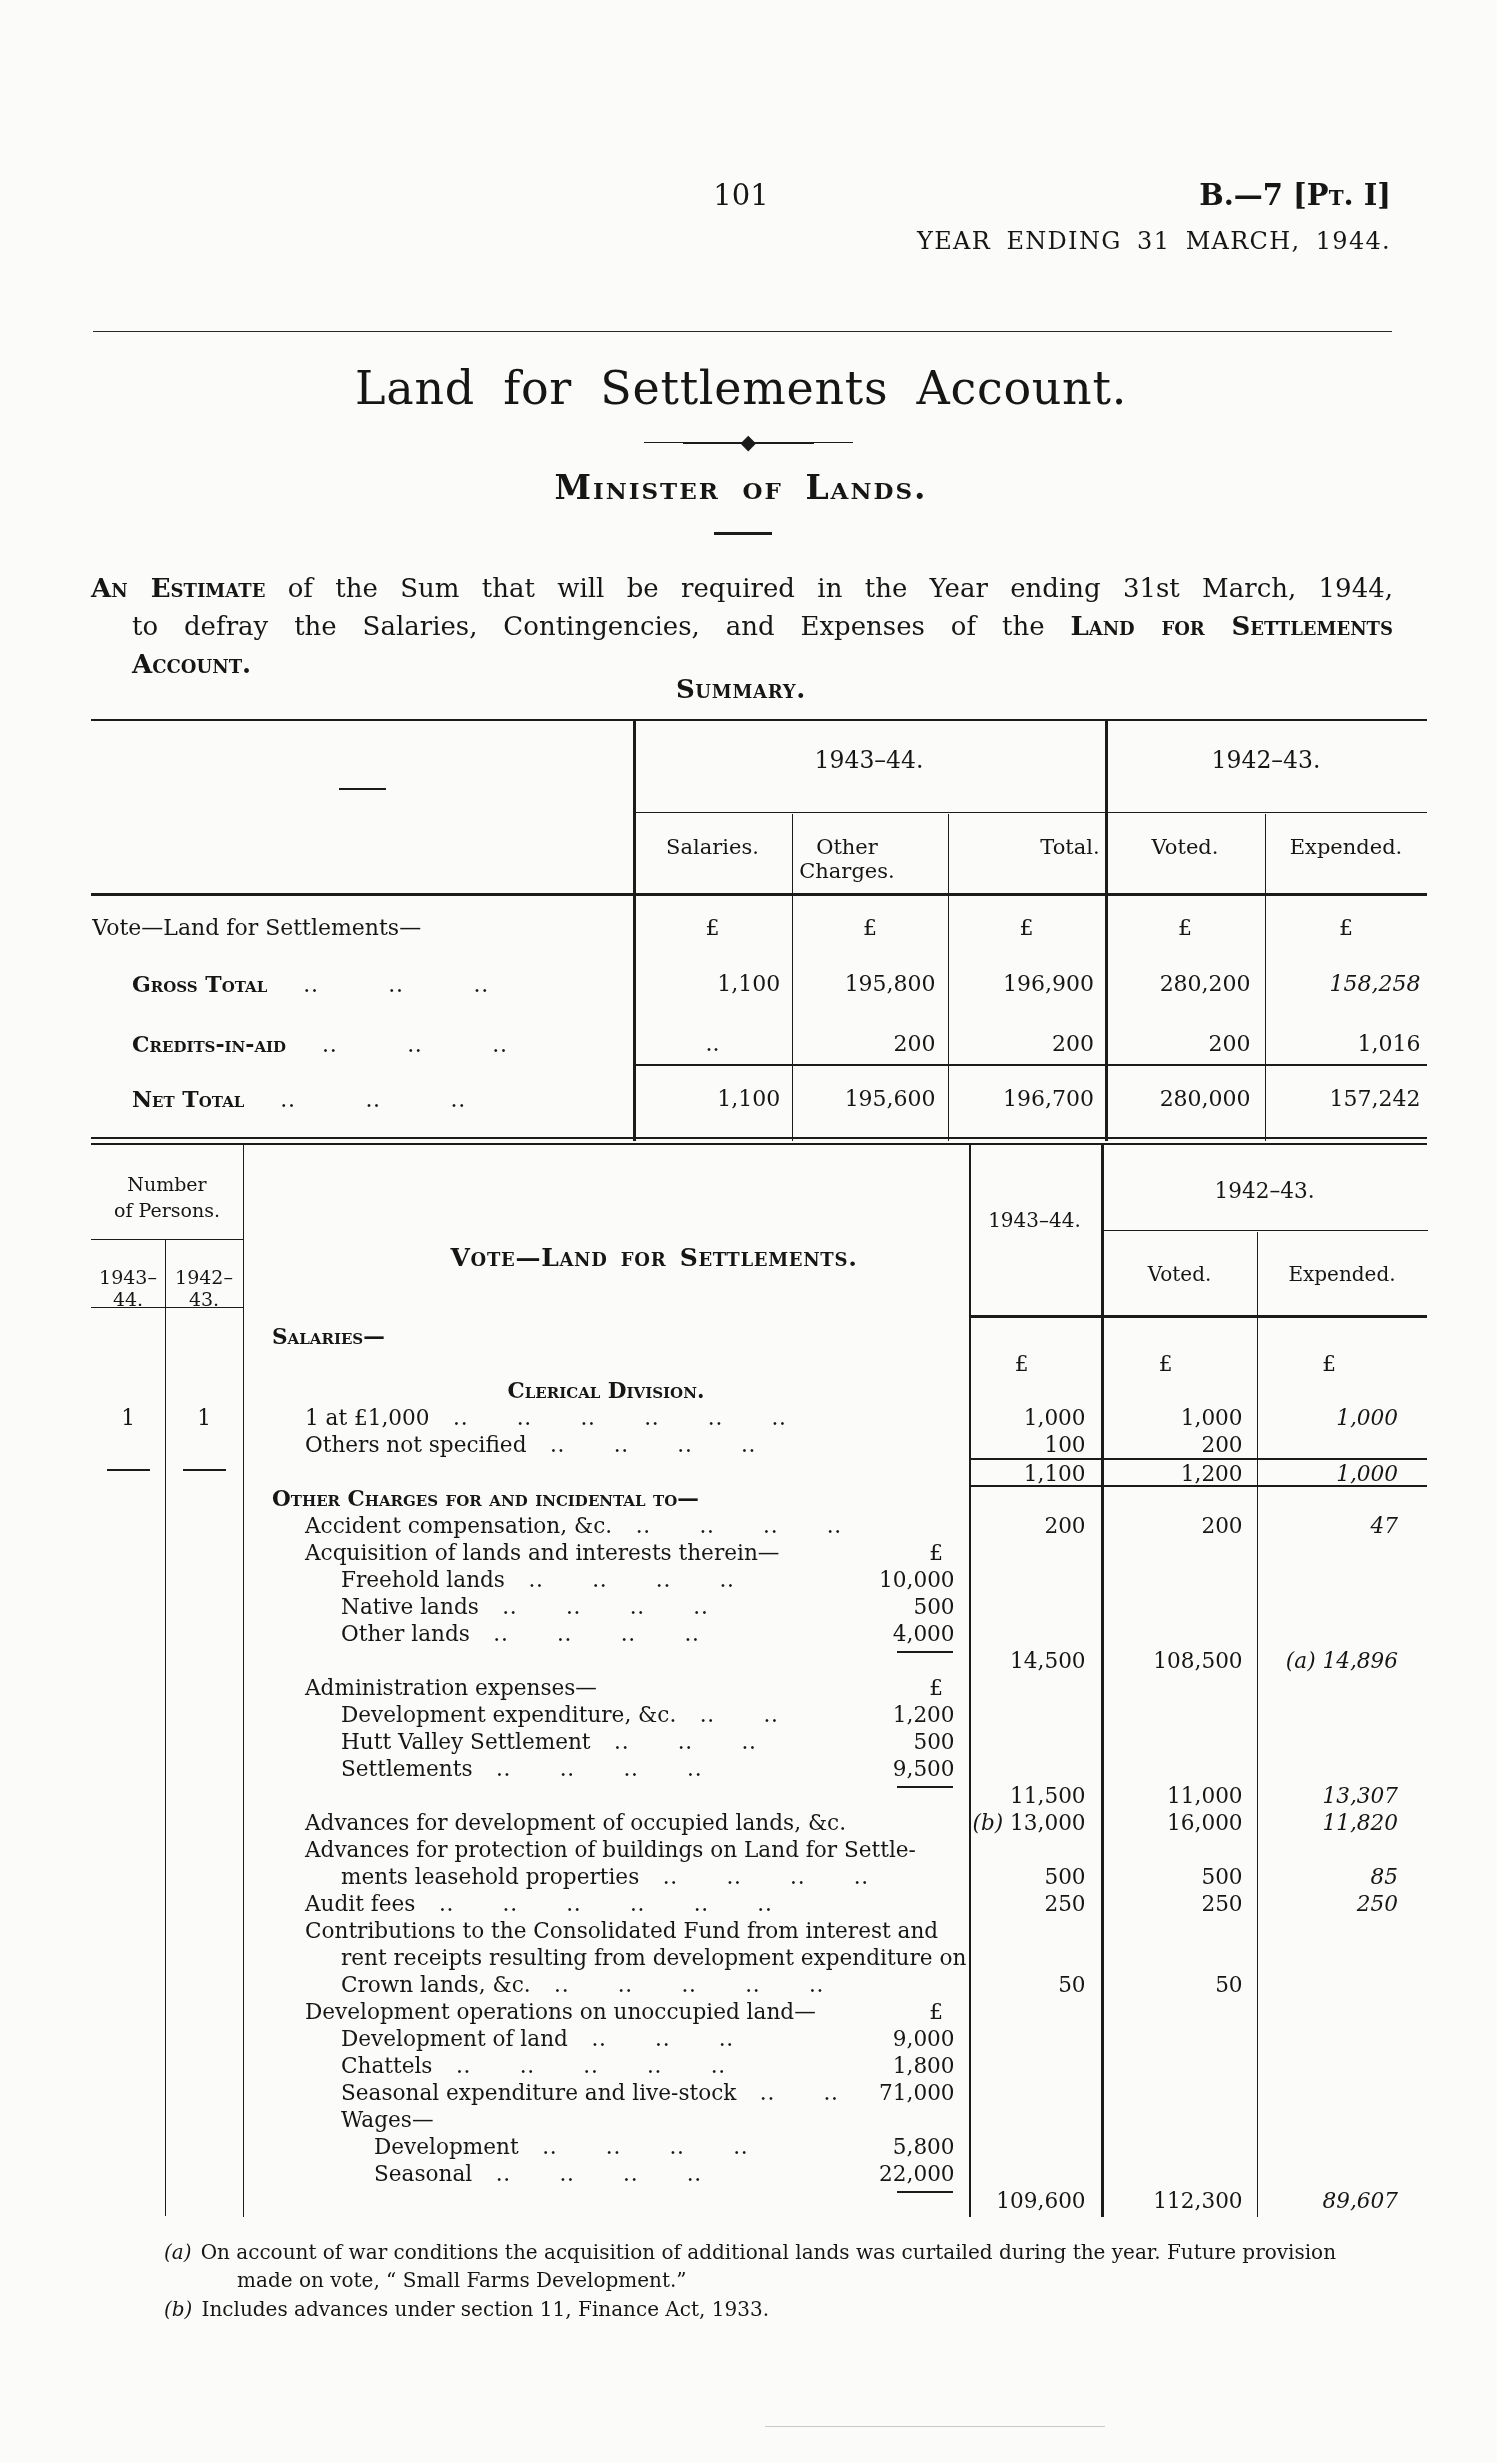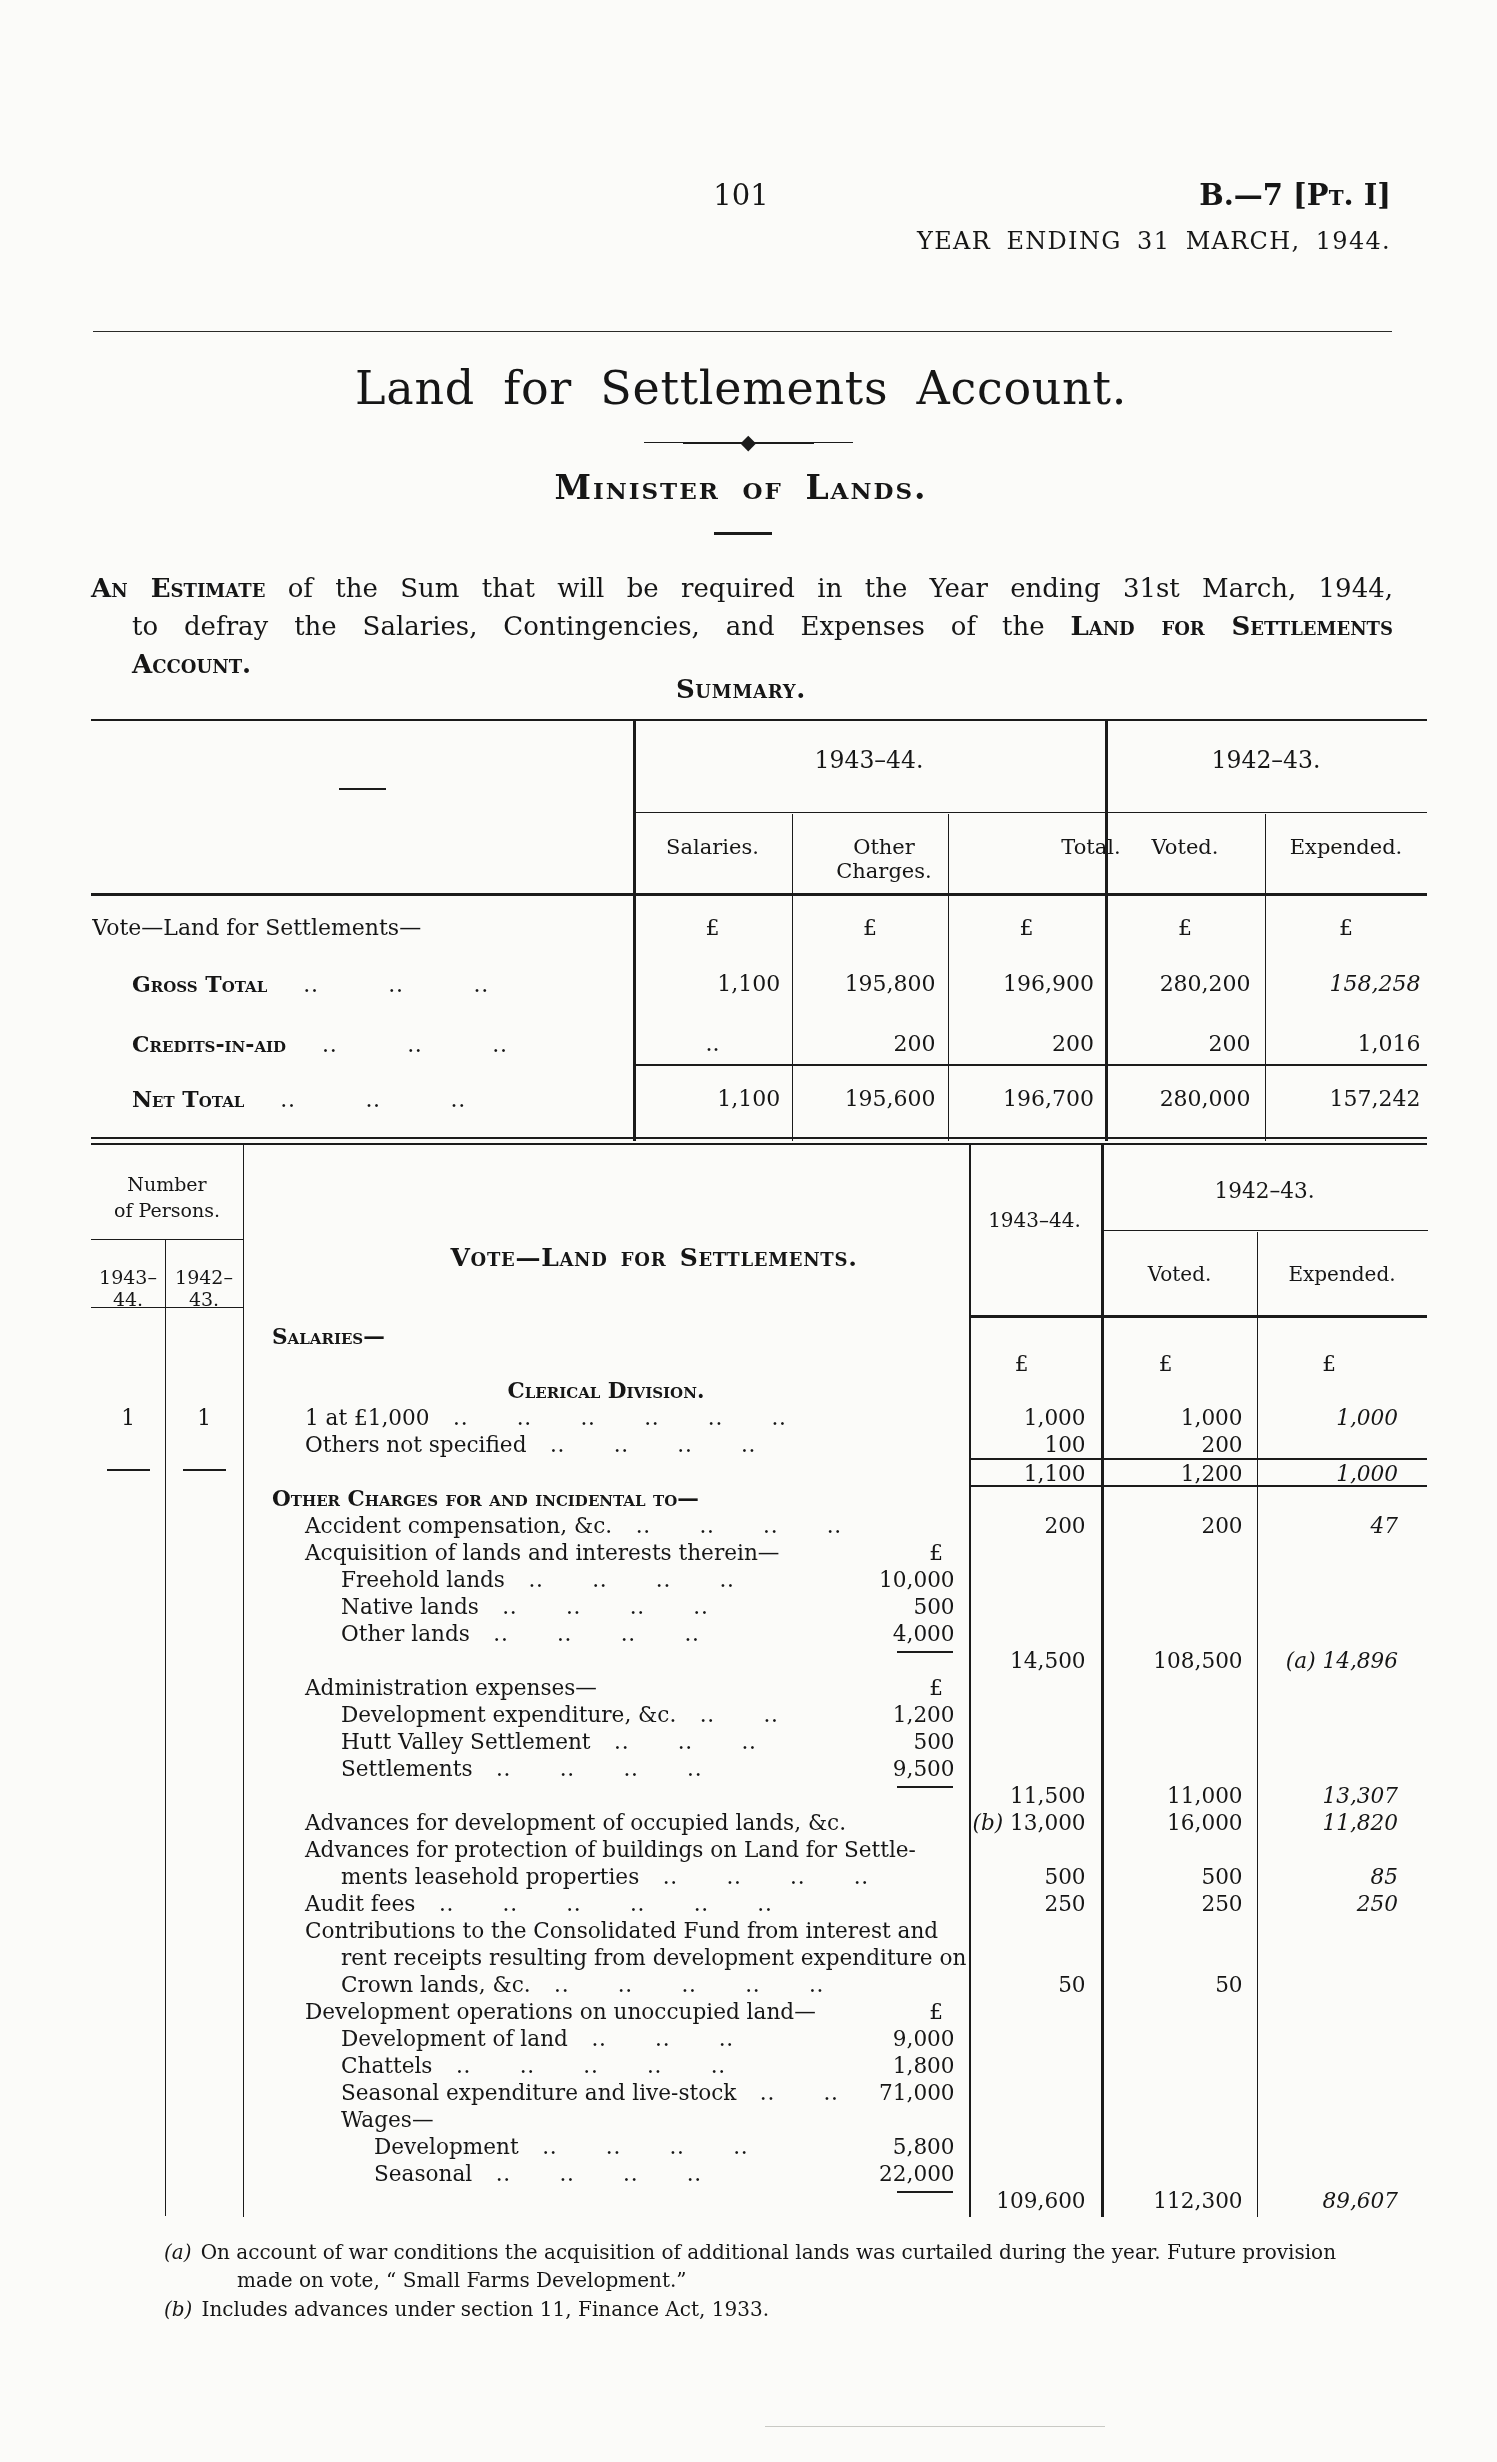--- a/index.html
+++ b/index.html
@@ -118,22 +118,22 @@
   <div class="abs estpara est3"><span class="sc">Account.</span></div>
   <div class="abs sumhead sc">Summary.</div>
 
   <div class="abs sumtable">
     <div class="hline" style="top:0;left:0;width:1336px;height:2px;"></div>
     <div class="sgroup43">1943–44.</div>
     <div class="sgroup42">1942–43.</div>
     <div class="stubdash"></div>
     <div class="hline" style="top:93px;left:542px;width:794px;height:1.3px;"></div>
     <div class="scol" style="left:542px;width:159px;">Salaries.</div>
-    <div class="scol" style="left:715px;width:156px;">Other Charges.</div>
-    <div class="scol" style="left:906px;width:188px;">Total.</div>
+    <div class="scol" style="left:678px;width:156px;">Other Charges.</div>
+    <div class="scol" style="left:885px;width:188px;">Total.</div>
     <div class="scol" style="left:1014px;width:160px;">Voted.</div>
     <div class="scol" style="left:1174px;width:162px;">Expended.</div>
     <div class="hline" style="top:174px;left:0;width:1336px;height:2.6px;"></div>
 
     <div class="srow" style="top:196px;">
       <div class="sstub-head">Vote—Land for Settlements—</div>
       <div class="cc">£</div>
       <div class="cc">£</div>
       <div class="cc">£</div>
       <div class="cc">£</div>

